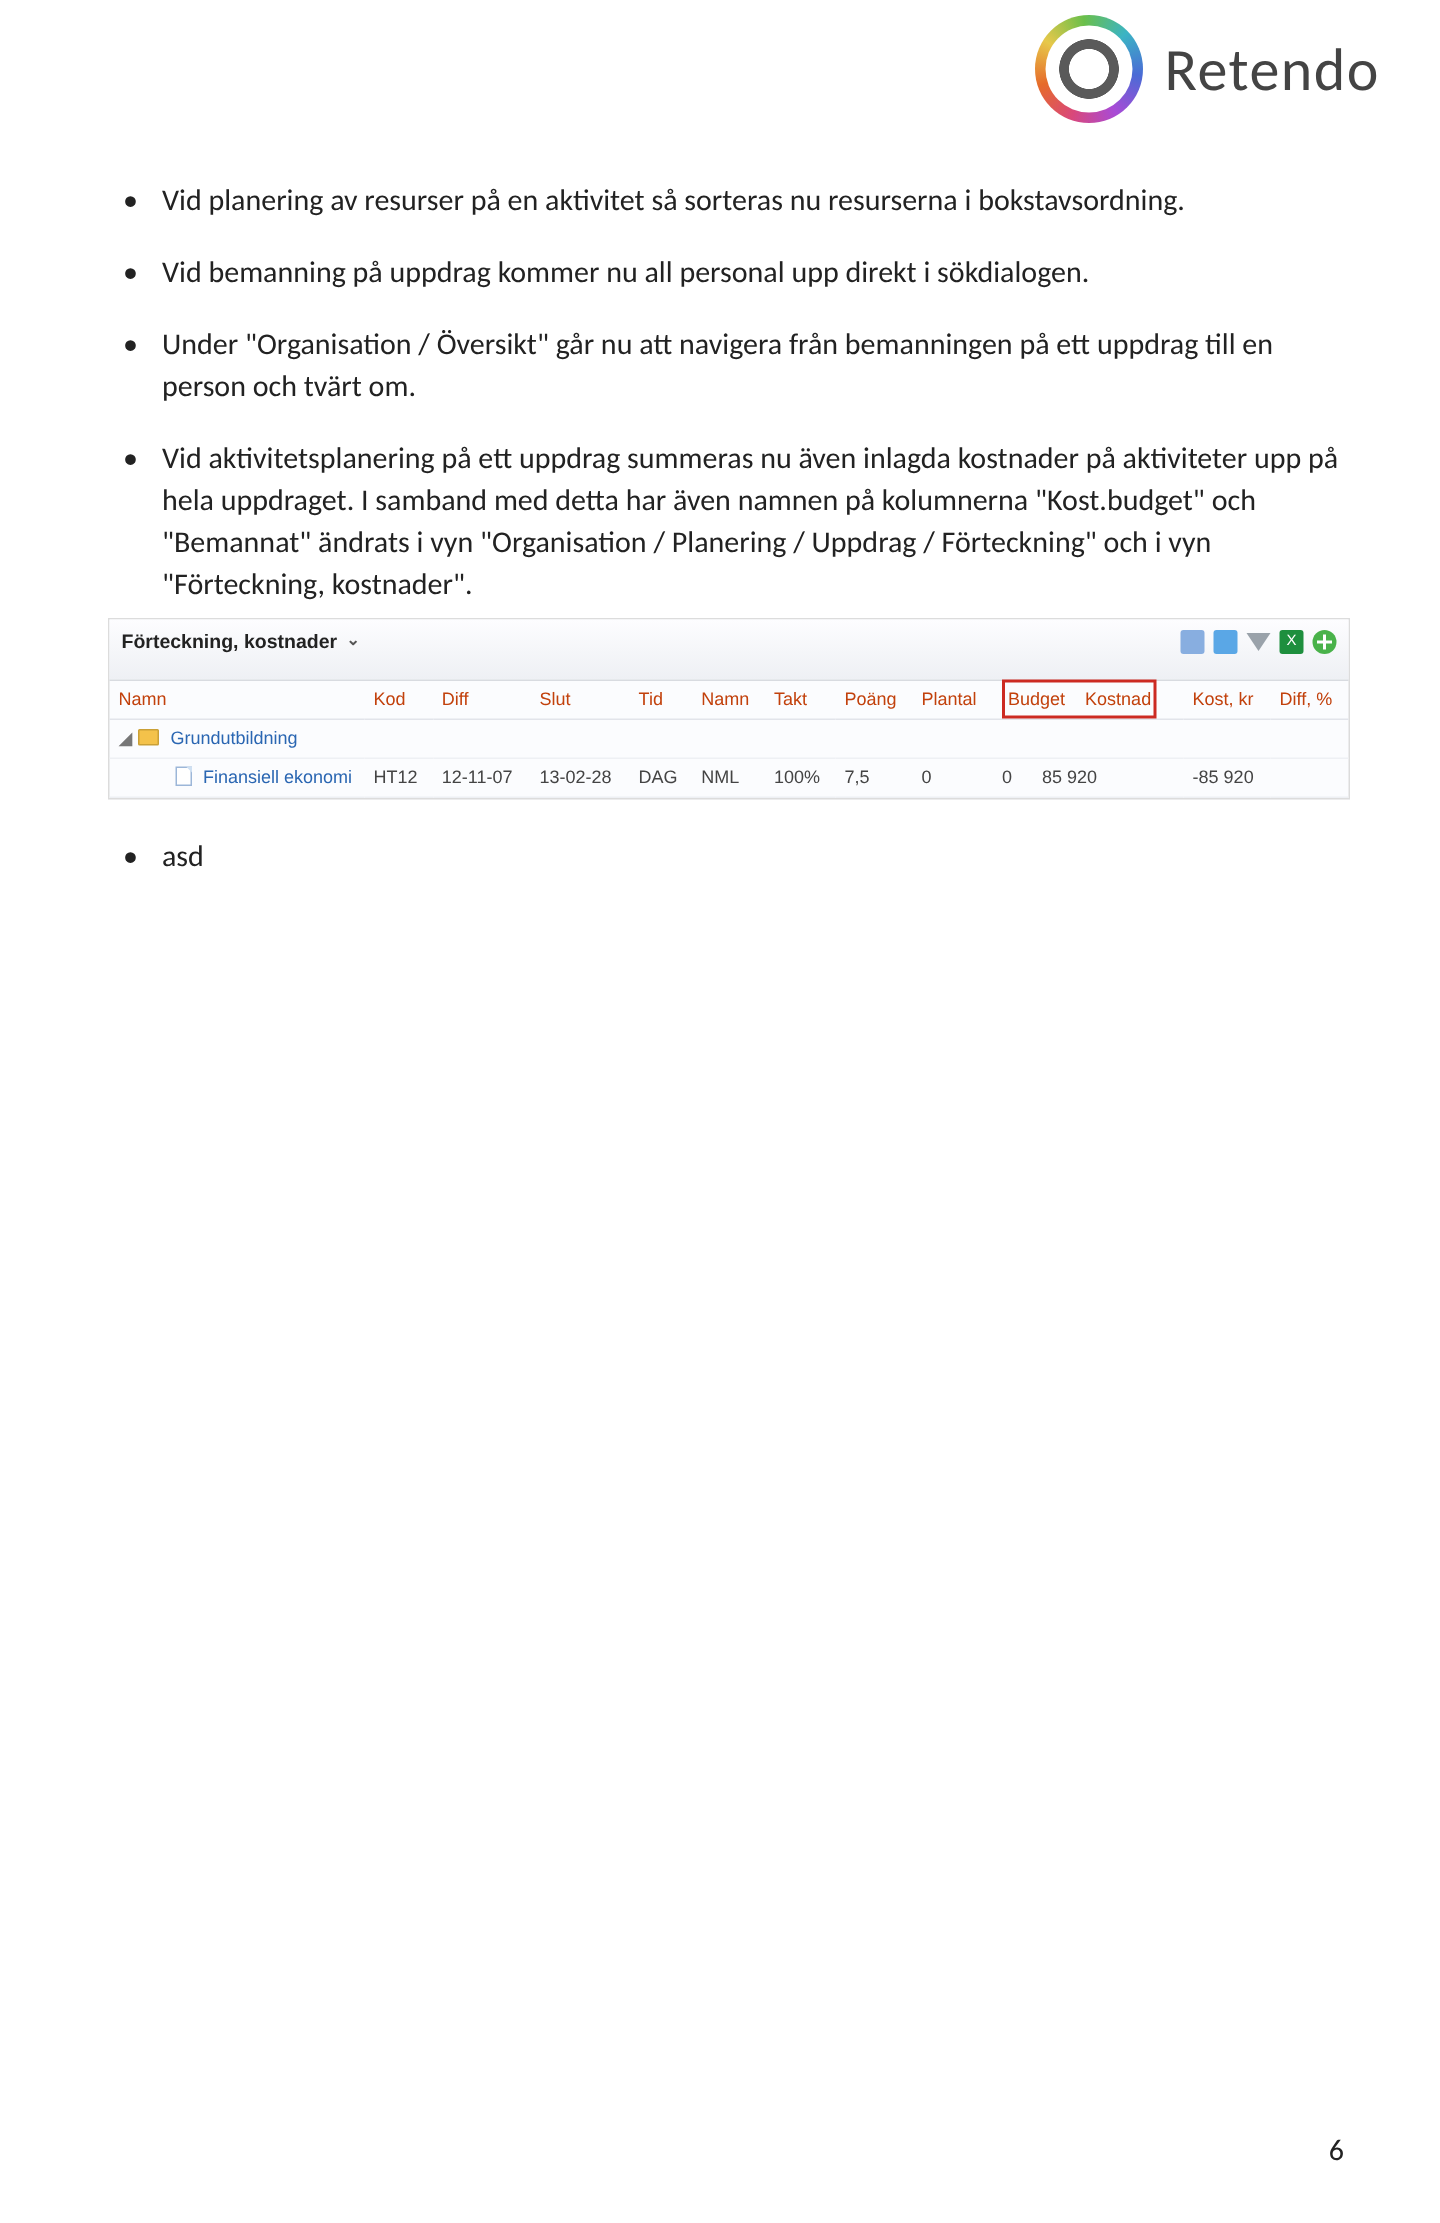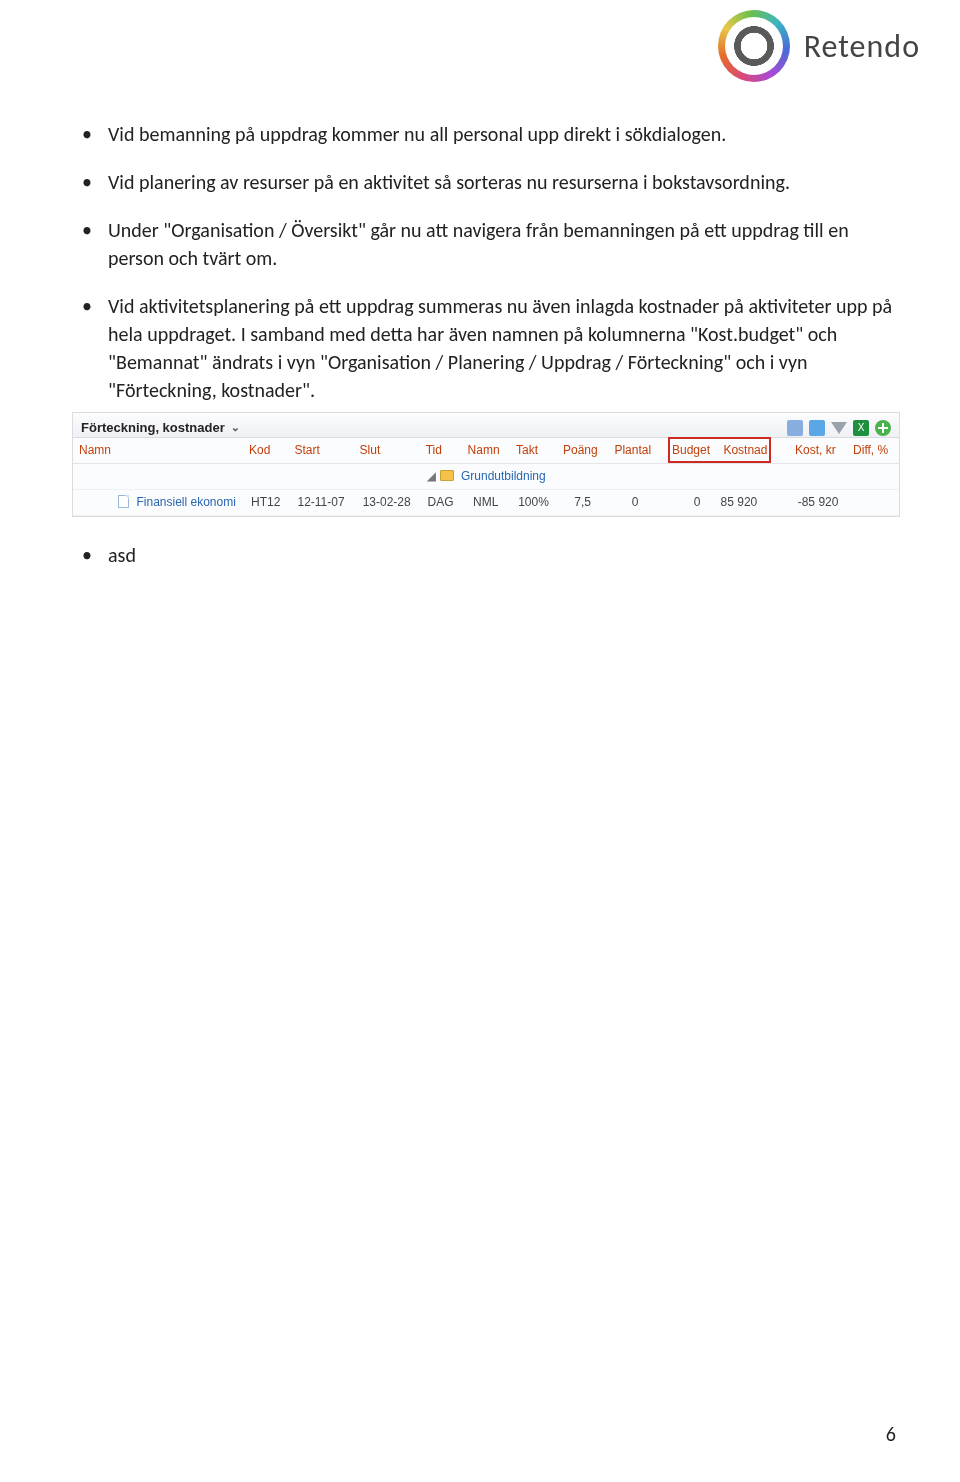--- a/index.html
+++ b/index.html
@@ -6,50 +6,50 @@
   html, body { width: 960px; height: 1482px; background: #fff; font-family: "Segoe UI", Calibri, Arial, sans-serif; color: #222; }
   .page { position: relative; width: 960px; height: 1482px; }
 
   
   .logo-wrap { position: absolute; top: 10px; right: 40px; display: flex; align-items: center; gap: 14px; }
   .logo-mark { width: 72px; height: 72px; border-radius: 50%;
     background: conic-gradient(from 200deg, #d9487a, #e66a2a, #e7c84a, #6abf4b, #3bb4c4, #4a6bd6, #a94ad6, #d9487a); position: relative; }
   .logo-mark::before { content:""; position:absolute; inset:7px; border-radius:50%; background:#fff; }
   .logo-mark::after { content:""; position:absolute; inset:7px; border-radius:50%;
     background: radial-gradient(circle at 50% 50%, rgba(0,0,0,0) 0%, rgba(0,0,0,0) 32%, #5a5a5a 33%, #5a5a5a 48%, rgba(0,0,0,0) 49%); }
-  .logo-text { font-size: 32px; font-weight: 300; letter-spacing: 1px; color:#444; }
+  .logo-text { font-size: 40px; font-weight: 300; letter-spacing: 1px; color:#444; }
 
   
   .content { position: absolute; top: 120px; left: 72px; right: 60px; }
   ul.main { list-style: none; }
   ul.main > li { position: relative; padding-left: 36px; margin-bottom: 20px; font-size: 20px; line-height: 1.4; }
   ul.main > li::before { content: "•"; position: absolute; left: 10px; top: 0; font-size: 20px; }
 
   
   .ui-panel { margin: 8px 0 24px -36px; border: 1px solid #dcdcdc; background: #fbfcfe; font-family: Arial, sans-serif; font-size: 13px; color:#333; }
-  .ui-panel .bar { display:flex; align-items:center; justify-content:space-between; padding:6px 8px 0 8px;
+  .ui-panel .bar { display:flex; align-items:center; justify-content:space-between; padding:6px 8px 16px 8px;
     background: linear-gradient(#fdfdff,#eef0f4); border-bottom:1px solid #d8dbe0; }
   .ui-panel .bar .title { font-weight: bold; color:#222; display:flex; align-items:center; gap:6px; }
   .ui-panel .bar .title .chev { font-size:11px; color:#555; }
   .ui-panel .bar .tools { display:flex; gap:6px; align-items:center; }
   .tool { width:16px; height:16px; display:inline-block; }
   .tool.blue { background:#5aa7e6; border-radius:2px; }
   .tool.funnel { width:0;height:0;border-left:8px solid transparent;border-right:8px solid transparent;border-top:12px solid #9aa2aa; }
   .tool.xls { background:#1e8f3e; border-radius:2px; position:relative; }
   .tool.xls::after{content:"X";position:absolute;inset:0;color:#fff;font:10px/16px Arial;text-align:center;}
   .tool.plus { background:#49b24a; border-radius:50%; position:relative; }
   .tool.plus::before,.tool.plus::after{content:"";position:absolute;background:#fff;}
   .tool.plus::before{left:7px;top:3px;width:2px;height:10px;}
   .tool.plus::after{top:7px;left:3px;height:2px;width:10px;}
   .tool.link { background:#88aee0; border-radius:2px; }
 
   table.grid { width:100%; border-collapse:collapse; font-size:12px; color:#444; }
   table.grid th, table.grid td { padding:4px 6px; text-align:left; white-space:nowrap; }
   table.grid thead th { color:#c2410c; font-weight:normal; border-bottom:1px solid #e2e4ea; }
-  table.grid tr.row td { border-bottom:1px solid #eef0f4;text-align:center; }
+  table.grid tr.row td { border-bottom:1px solid #eef0f4; }
   .hl { border:2px solid #cc2a22; padding:4px 2px; }
   th.r, td.r { text-align:right; }
 
   .tree-toggle { color:#777; display:inline-block; width:10px; }
   .folder-ic { display:inline-block; width:14px; height:11px; background:#f4c24a; border:1px solid #caa036; border-radius:1px; margin-right:4px; vertical-align:-1px; }
   .doc-ic { display:inline-block; width:11px; height:13px; background:#fff; border:1px solid #9cb6d8; margin-right:4px; vertical-align:-2px; position:relative; }
   .doc-ic::after{content:"";position:absolute;right:-1px;top:-1px;width:0;height:0;border-left:4px solid transparent;border-top:4px solid #cfe0f2;}
   .link-txt { color:#2a66b2; }
 
   .pagenum { position:absolute; bottom:36px; right:64px; font-size:20px; }
@@ -59,22 +59,22 @@
 
 <div class="page">
 
   <div class="logo-wrap">
     <div class="logo-mark"></div>
     <div class="logo-text">Retendo</div>
   </div>
 
   <div class="content">
     <ul class="main">
+      <li>Vid planering av resurser på en aktivitet så sorteras nu resurserna i bokstavsordning.</li>
       <li>Vid bemanning på uppdrag kommer nu all personal upp direkt i sökdialogen.</li>
-      <li>Vid planering av resurser på en aktivitet så sorteras nu resurserna i bokstavsordning.</li>
       <li>Under "Organisation / Översikt" går nu att navigera från bemanningen på ett uppdrag till en person och tvärt om.</li>
       <li>
         <span>Vid aktivitetsplanering på ett uppdrag summeras nu även inlagda kostnader på aktiviteter upp på hela uppdraget. I samband med detta har även namnen på kolumnerna "Kost.budget" och "Bemannat" ändrats i vyn "Organisation / Planering / Uppdrag / Förteckning" och i vyn "Förteckning, kostnader".</span>
 
         <div class="ui-panel">
           <div class="bar">
             <div class="title">
               <span>Förteckning, kostnader</span>
               <span class="chev">⌄</span>
             </div>
@@ -84,21 +84,21 @@
               <span class="tool funnel"></span>
               <span class="tool xls"></span>
               <span class="tool plus"></span>
             </div>
           </div>
           <table class="grid">
             <thead>
               <tr>
                 <th style="width:170px">Namn</th>
                 <th>Kod</th>
-                <th>Start</th>
+                <th>Diff</th>
                 <th>Slut</th>
                 <th>Tid</th>
                 <th>Namn</th>
                 <th>Takt</th>
                 <th class="r">Poäng</th>
                 <th class="r">Plantal</th>
                 <th>
                   <span class="hl">
                     <span>Budget</span>&nbsp;&nbsp;&nbsp;
                     <span>Kostnad</span>

